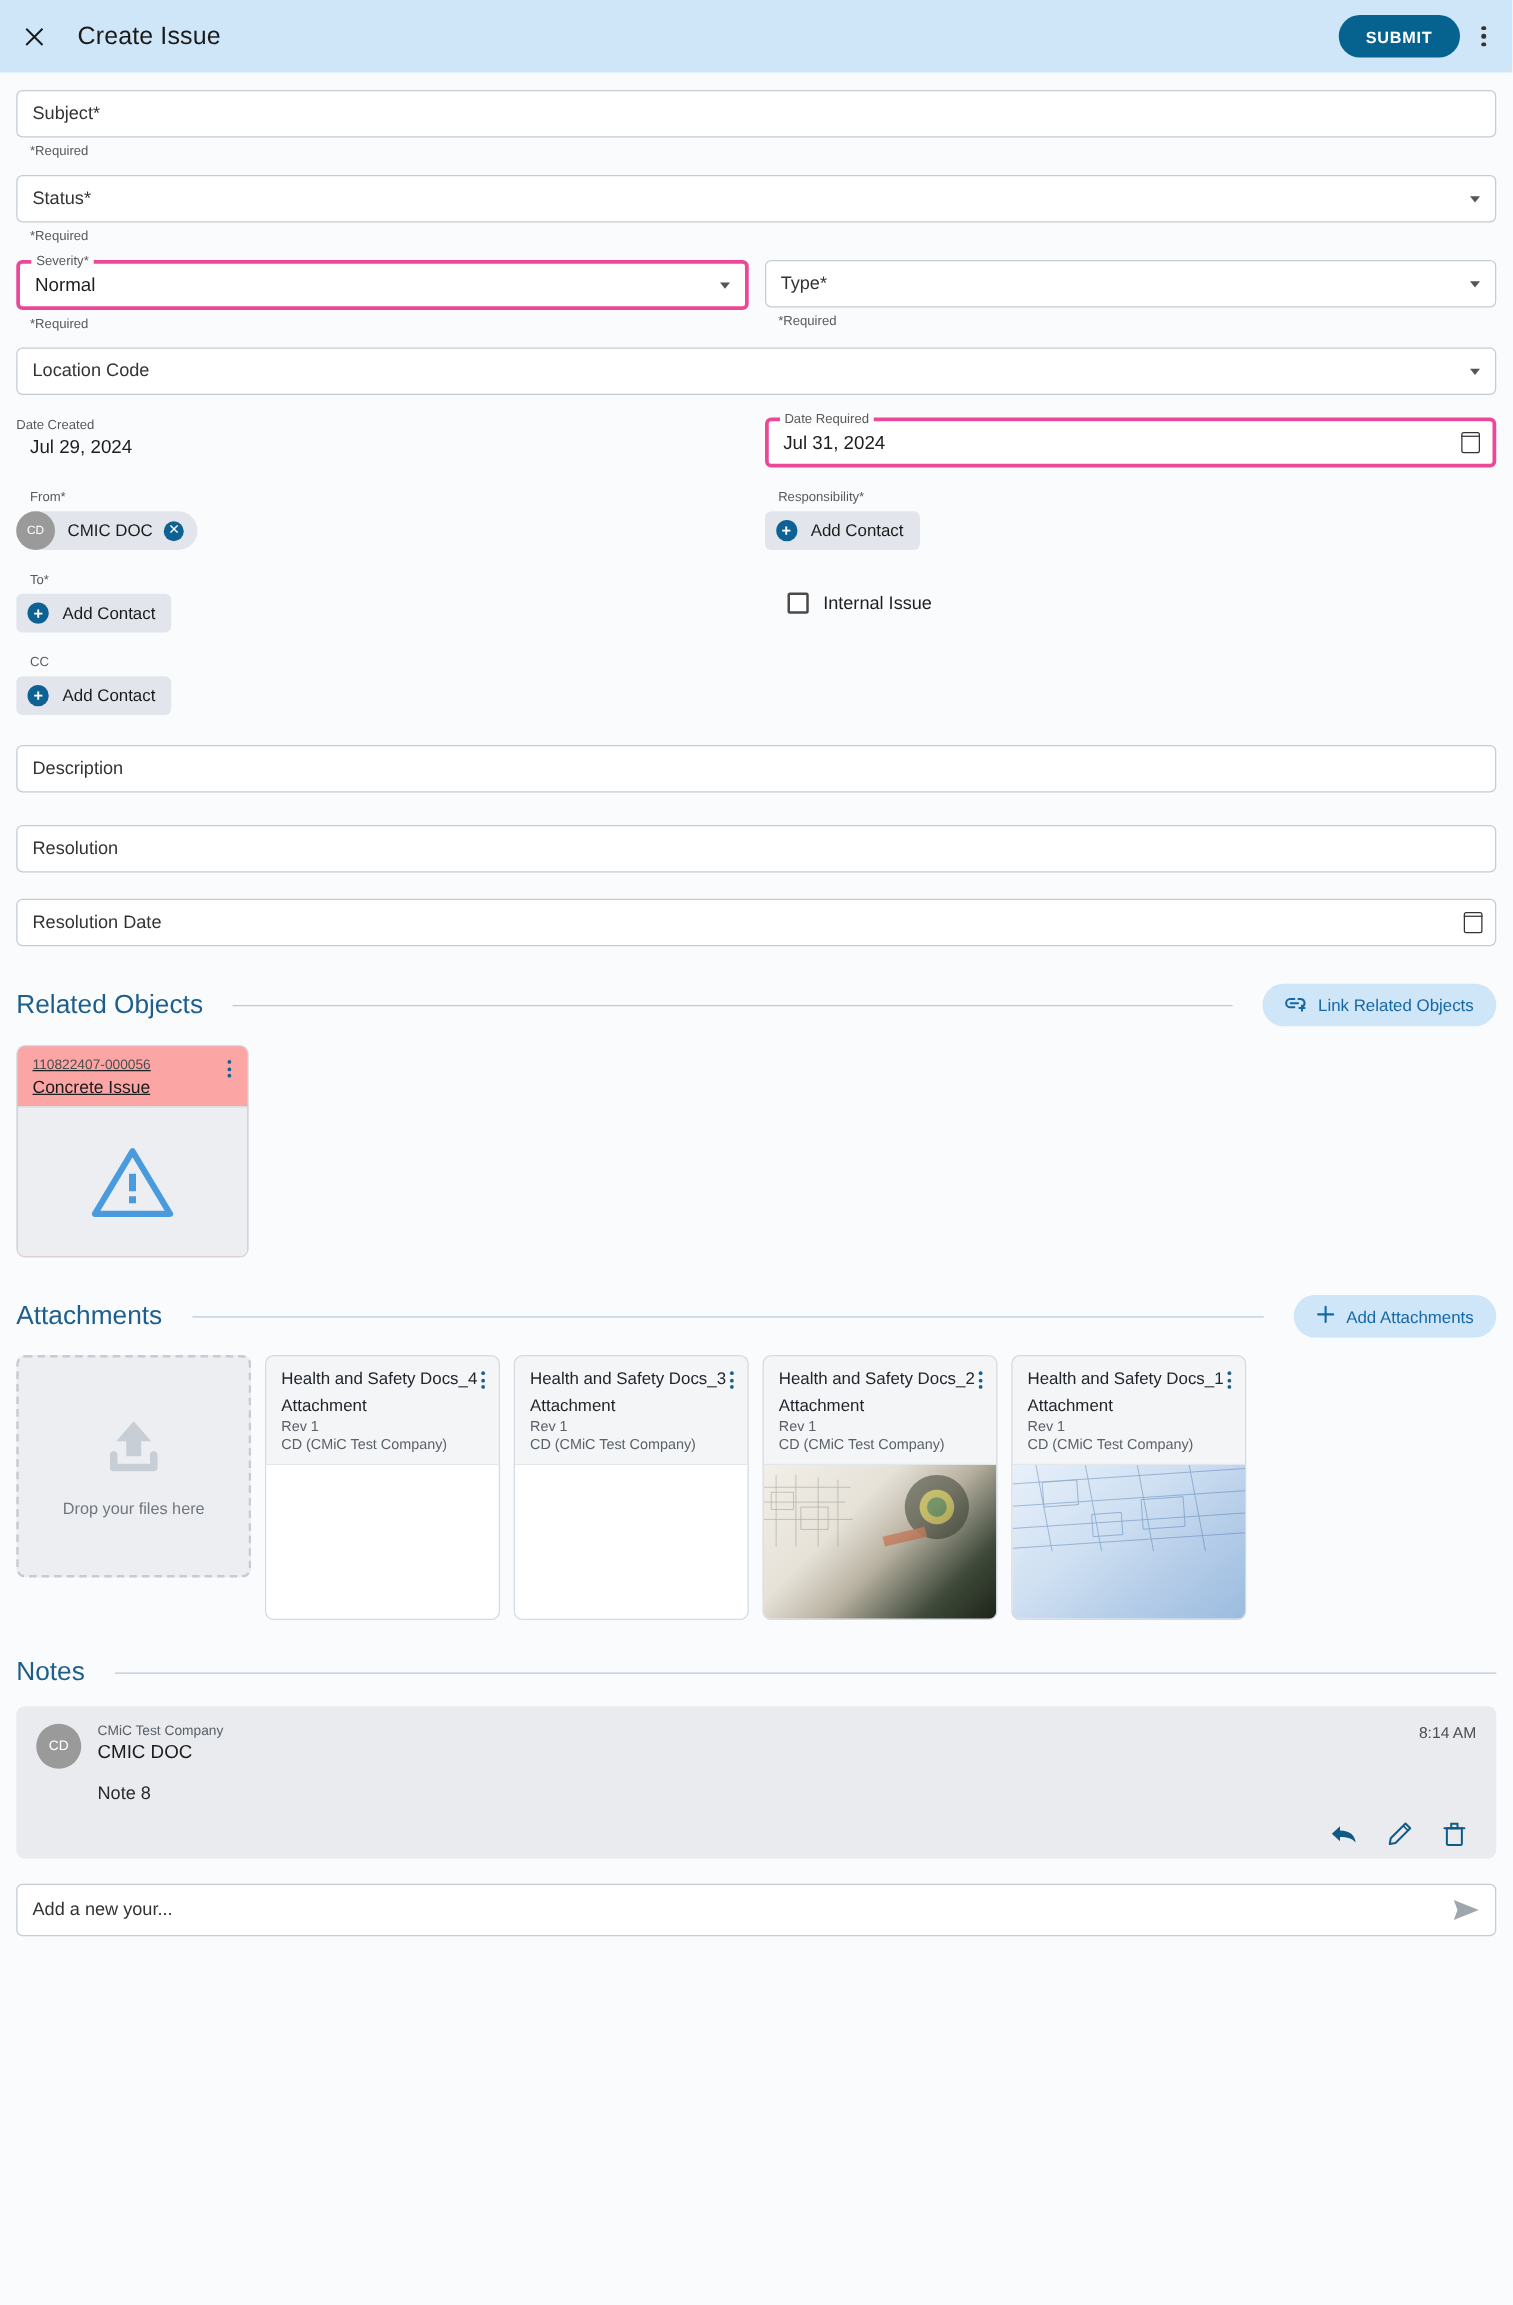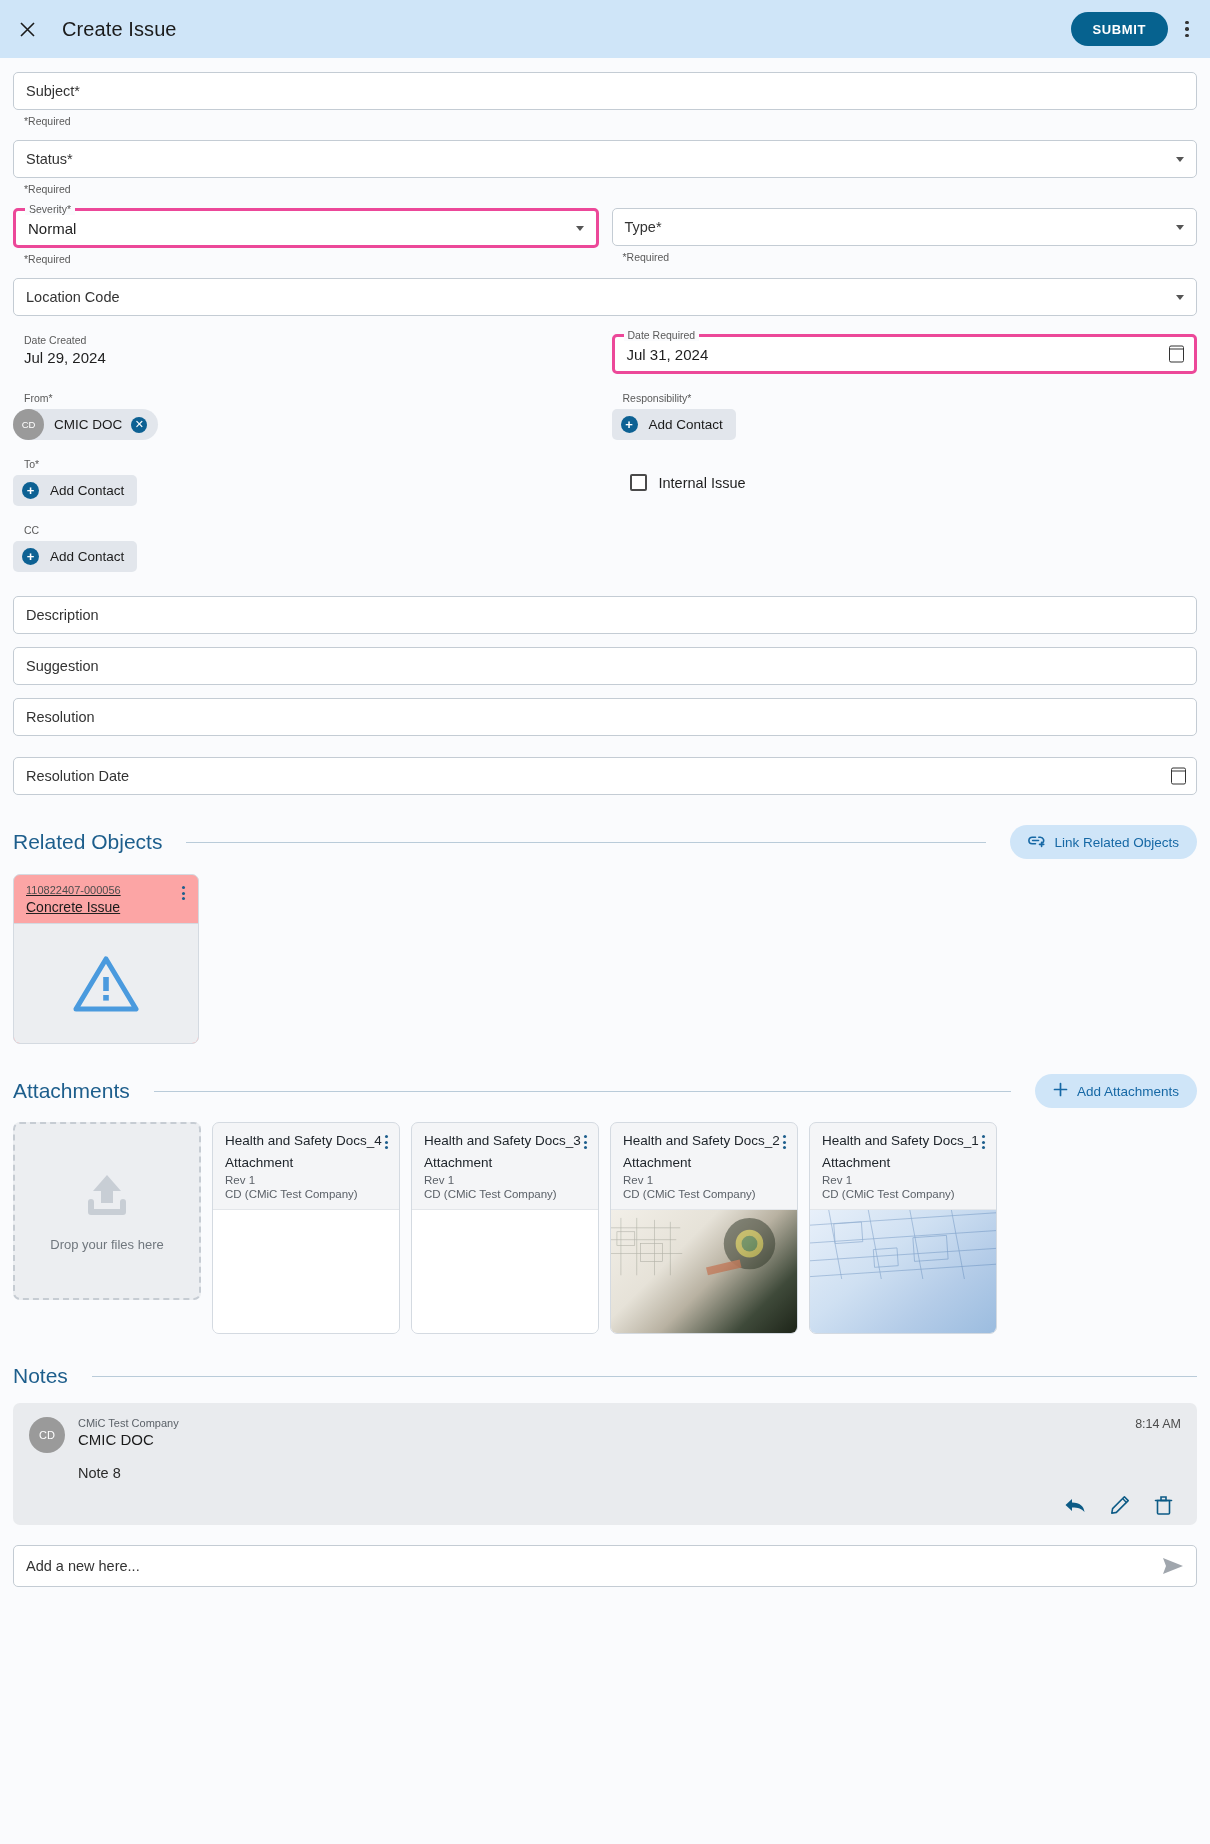--- a/index.html
+++ b/index.html
@@ -133,21 +133,21 @@
     border: 1.8px solid #333;
     border-radius: 2px;
   }
   .cal-icon::before {
     content:"";
     position:absolute; left:-1px; right:-1px; top:1.5px;
     height: 1.8px; background:#333;
   }
 
   
-  .plain-label { font-size: 10.5px; color: #5a5a5a; margin-left: 11px; }
+  .plain-label { font-size: 10.5px; color: #5a5a5a; }
   .plain-value { font-size: 15px; color: #1e1e1e; margin: 3px 0 0 11px; }
 
   
   .contact-block { margin-top: 18px; }
   .contact-label { font-size: 10.5px; color: #5a5a5a; margin-left: 11px; margin-bottom: 5px; }
   .chip {
     display: inline-flex;
     align-items: center;
     background: #e2e6ec;
     border-radius: 17px;
@@ -451,23 +451,20 @@
       <span class="plusc">+</span>
       <span>Add Contact</span>
     </div>
   </div>
 
   <div style="height:24px"></div>
   <div class="field">
     <span class="ph">Description</span>
   </div>
   <div style="height:13px"></div>
-  <div class="field">
-    <span class="ph">Suggestion</span>
-  </div>
   <div style="height:13px"></div>
   <div class="field">
     <span class="ph">Resolution</span>
   </div>
   <div style="height:21px"></div>
   <div class="field">
     <span class="ph">Resolution Date</span>
     <span class="cal-icon"></span>
   </div>
 
@@ -654,21 +651,21 @@
         <svg width="19" height="20" viewBox="0 0 19 20" aria-hidden="true">
           <path d="M3.5 5.5 H15.5 V18 a1 1 0 0 1 -1 1 H4.5 a1 1 0 0 1 -1 -1 Z" fill="none" stroke="#0d5b86" stroke-width="1.6"></path>
           <path d="M1.5 5.5 H17.5" stroke="#0d5b86" stroke-width="1.6" stroke-linecap="round"></path>
           <path d="M7 2 H12 V5.5 H7 Z" fill="none" stroke="#0d5b86" stroke-width="1.6"></path>
         </svg>
       </span>
     </div>
   </div>
 
   <div class="new-note">
-    <span class="np">Add a new here...</span>
+    <span class="np">Add a new your...</span>
     <span class="icon-btn">
       <svg width="22" height="18" viewBox="0 0 22 18" aria-hidden="true">
         <path d="M1 1 L21 9 L1 17 L4 9 Z" fill="#a0a6ad"></path>
       </svg>
     </span>
   </div>
 
 </div>
 
 </body></html>

